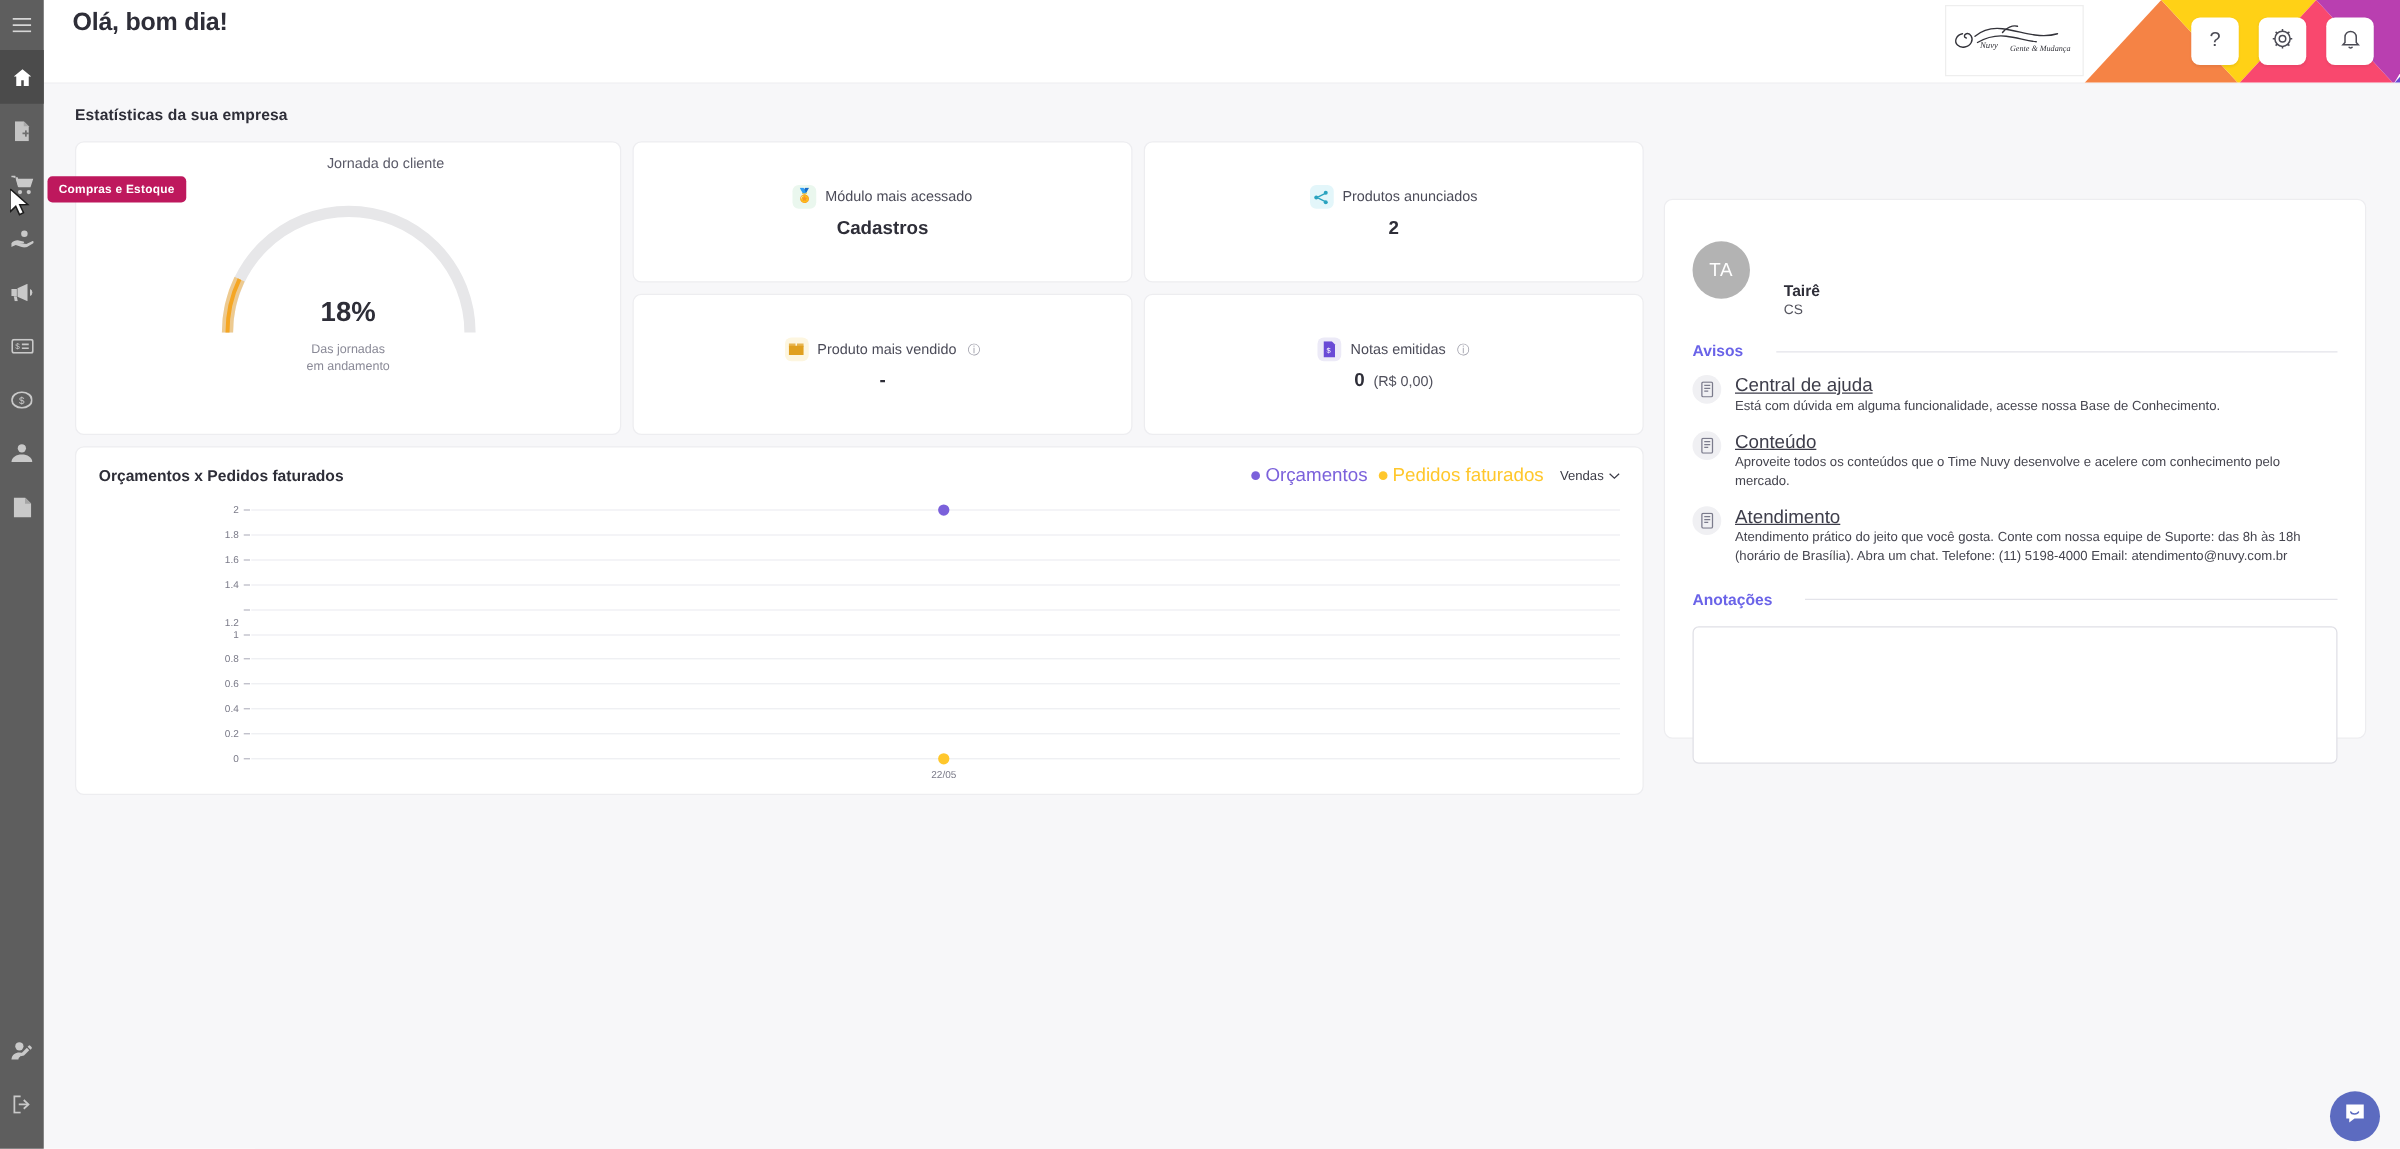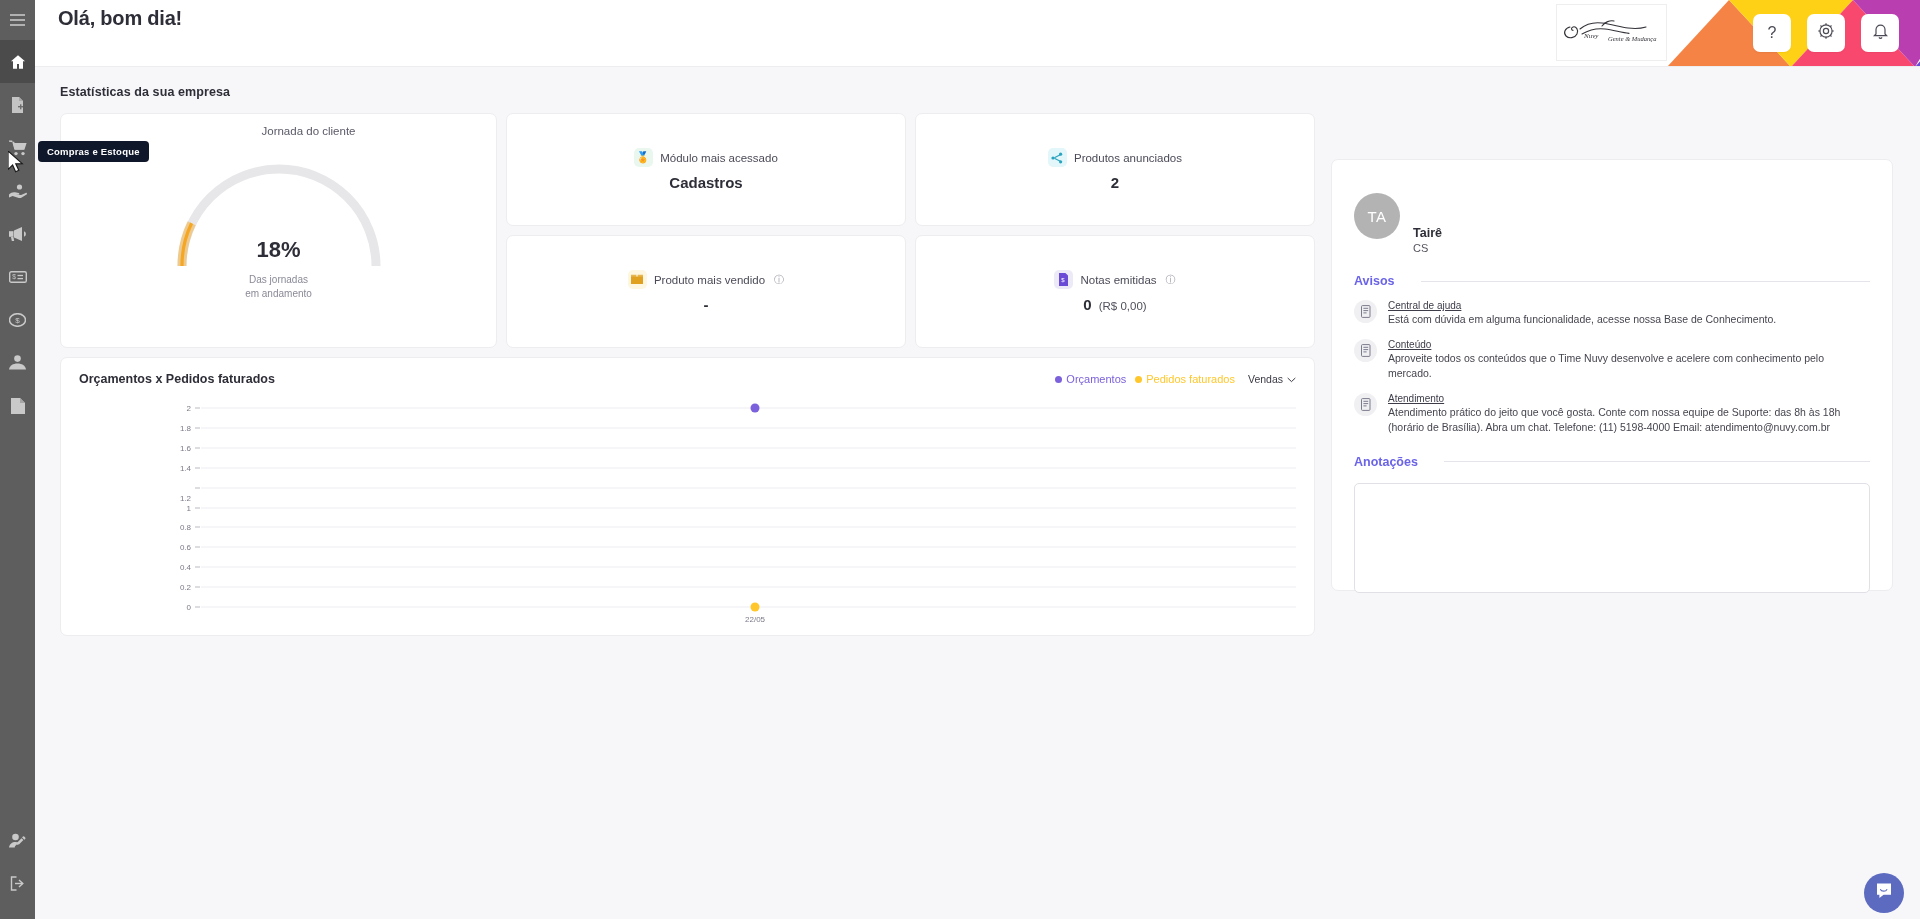--- a/index.html
+++ b/index.html
@@ -28,21 +28,21 @@
     display: flex; align-items: center; justify-content: center;
     cursor: pointer; position: relative;
   }
   .sb-item.active { background: #4b4b4b; }
   .sb-spacer { flex: 1 1 auto; }
   .sb-item svg, .sb-burger svg { display: block; }
 
   
   #tooltip {
     position: absolute; left: 38px; top: 141px;
-    background: #0f172a; color: #fff;
+    background: #be185d; color: #fff;
     font-size: 9.5px; font-weight: bold;
     padding: 5px 9px; border-radius: 4px;
     white-space: nowrap;
     z-index: 60;
     letter-spacing: .2px;
   }
 
   
   #cursor { position: absolute; left: 8px; top: 151px; z-index: 70; }
 
@@ -143,21 +143,21 @@
     margin-top: 7px; font-size: 15px; font-weight: bold; color: #2e2e38;
     display: flex; align-items: baseline; gap: 7px;
   }
   .stat-value .sub { font-size: 11.5px; font-weight: normal; color: #50505c; }
 
   
   #chart-card { margin-top: 9px; height: 279px; position: relative; padding: 14px 18px; }
   #chart-head { display: flex; align-items: center; justify-content: space-between; }
   #chart-title { font-size: 12.5px; font-weight: 600; color: #2e2e38; }
   #chart-legend { display: flex; align-items: center; gap: 9px; }
-  .lg { display: flex; align-items: center; gap: 4px; font-size: 11px; }
+  .lg { display: flex; align-items: center; gap: 4px; font-size: 15px; }
   .lg .dot { width: 7px; height: 7px; border-radius: 50%; }
   #chart-sel {
     display: flex; align-items: center; gap: 4px;
     font-size: 10.5px; color: #3b3b46; cursor: pointer; margin-left: 4px; justify-content: flex-end;
   }
   #plot { position: absolute; left: 18px; top: 48px; right: 18px; bottom: 26px; }
   .ytick {
     position: absolute; left: 0; width: 112px; text-align: right;
     font-size: 8px; color: #7a7a88; transform: translateY(-50%);
   }
@@ -176,42 +176,42 @@
     transform: translateX(-50%);
   }
 
   
   #right-panel {
     position: absolute; left: 1296px; top: 92px;
     width: 562px; height: 432px;
     background: #fff; border: 1px solid #ededf0; border-radius: 7px;
     padding: 18px 22px;
   }
-  #profile { display: flex; align-items: center; gap: 13px; }
+  #profile { display: flex; align-items: center; gap: 27px; }
   #avatar {
     width: 46px; height: 46px; border-radius: 50%;
     background: #b3b3b3; color: #fff;
     display: flex; align-items: center; justify-content: center;
     font-size: 15px; letter-spacing: .5px;
   }
   #pname { font-size: 12.5px; font-weight: bold; color: #2e2e38; margin-top: 48px; }
   #prole { font-size: 11px; color: #55555f; margin-top: 2px; }
 
   .sec-head { display: flex; align-items: center; gap: 26px; margin-top: 20px; }
   .sec-head .t { font-size: 12.5px; font-weight: bold; color: #6a63e8; white-space: nowrap; }
   .sec-head .ln { flex: 1; height: 1px; background: #e4e4ea; }
 
   .notice { display: flex; gap: 11px; margin-top: 12px; }
   .n-ico {
     width: 23px; height: 23px; border-radius: 50%;
     background: #f0f0f3; flex: 0 0 23px;
     display: flex; align-items: center; justify-content: center;
   }
   .n-title {
-    font-size: 10px; color: #3d3d4a; text-decoration: underline;
+    font-size: 15px; color: #3d3d4a; text-decoration: underline;
     cursor: pointer; margin-bottom: 1px;
   }
   .n-body { font-size: 10.5px; color: #45454f; line-height: 1.42; }
 
   #notes-box {
     margin-top: 14px; width: 100%; height: 110px;
     border: 1px solid #e0e0e6; border-radius: 5px;
     background: #fff; resize: none; outline: none;
     font-family: "Liberation Sans", sans-serif; font-size: 11px;
     padding: 8px;

